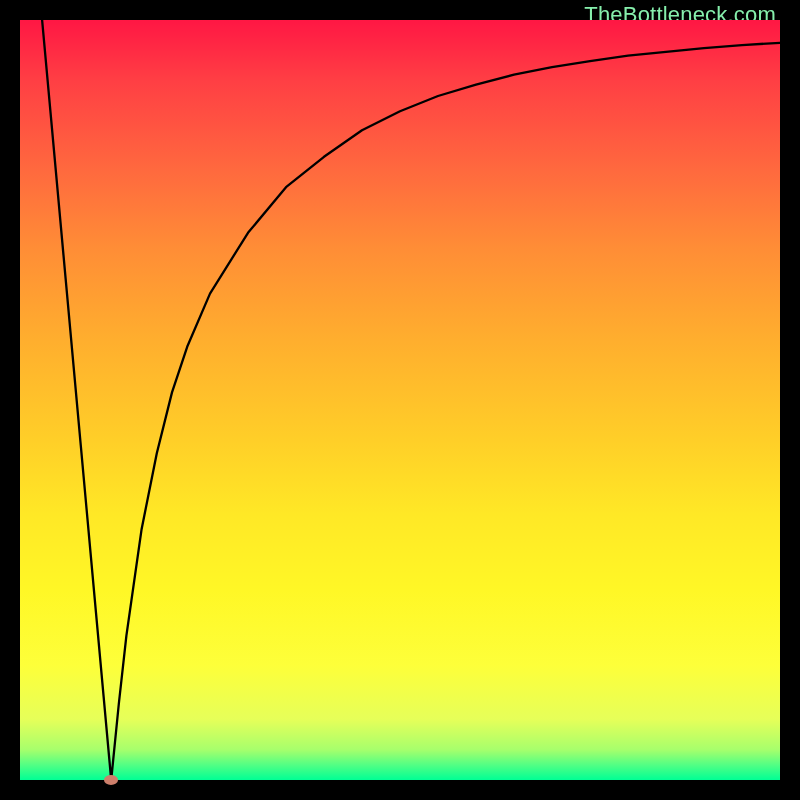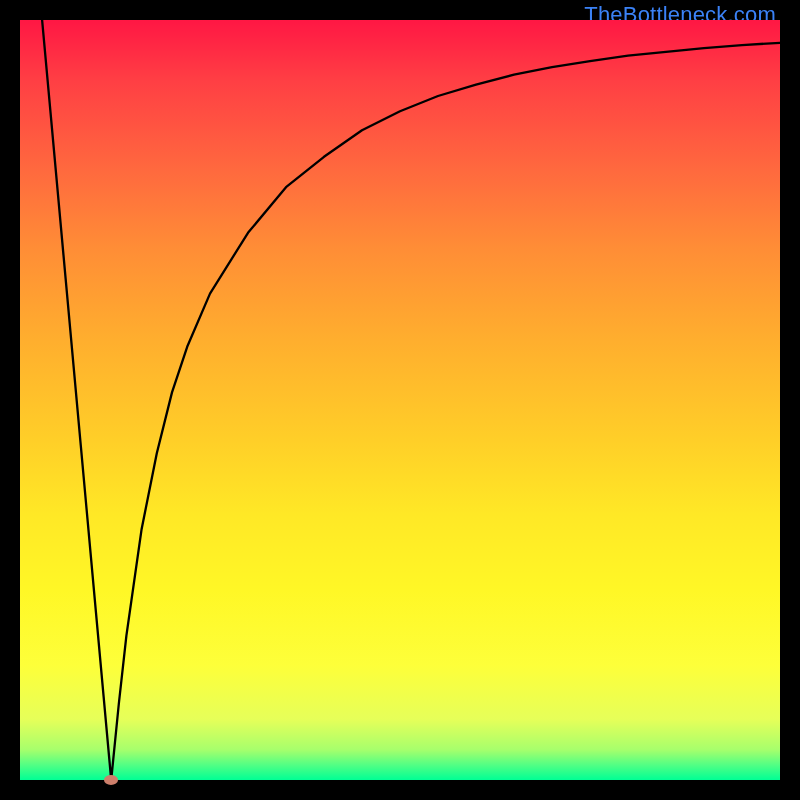--- a/index.html
+++ b/index.html
@@ -36,21 +36,21 @@
       #e6ff59 92%,
       #a7ff6c 96%,
       #53ff84 98%,
       #00ff95 100%
     );
   }
   .watermark {
     position: absolute;
     top: 2px;
     right: 24px;
-    color: #3b82f6;
+    color: #86efac;
     font-size: 22px;
     letter-spacing: 0.2px;
     font-weight: 400;
     user-select: none;
   }
   svg.curve {
     position: absolute;
     left: 0;
     top: 0;
     width: 760px;

